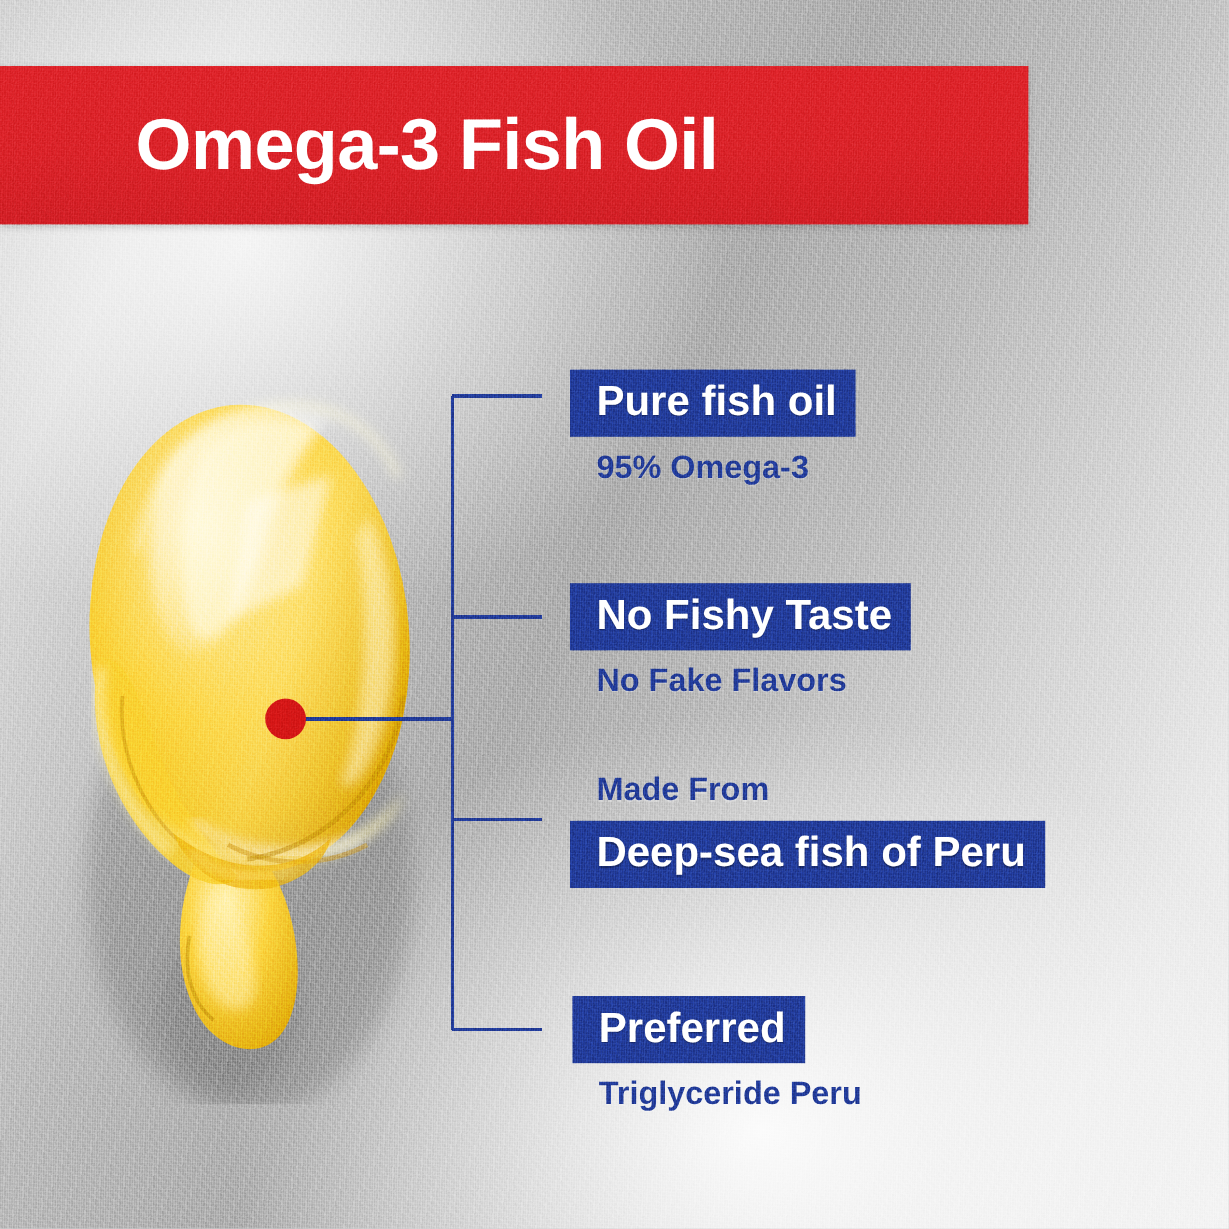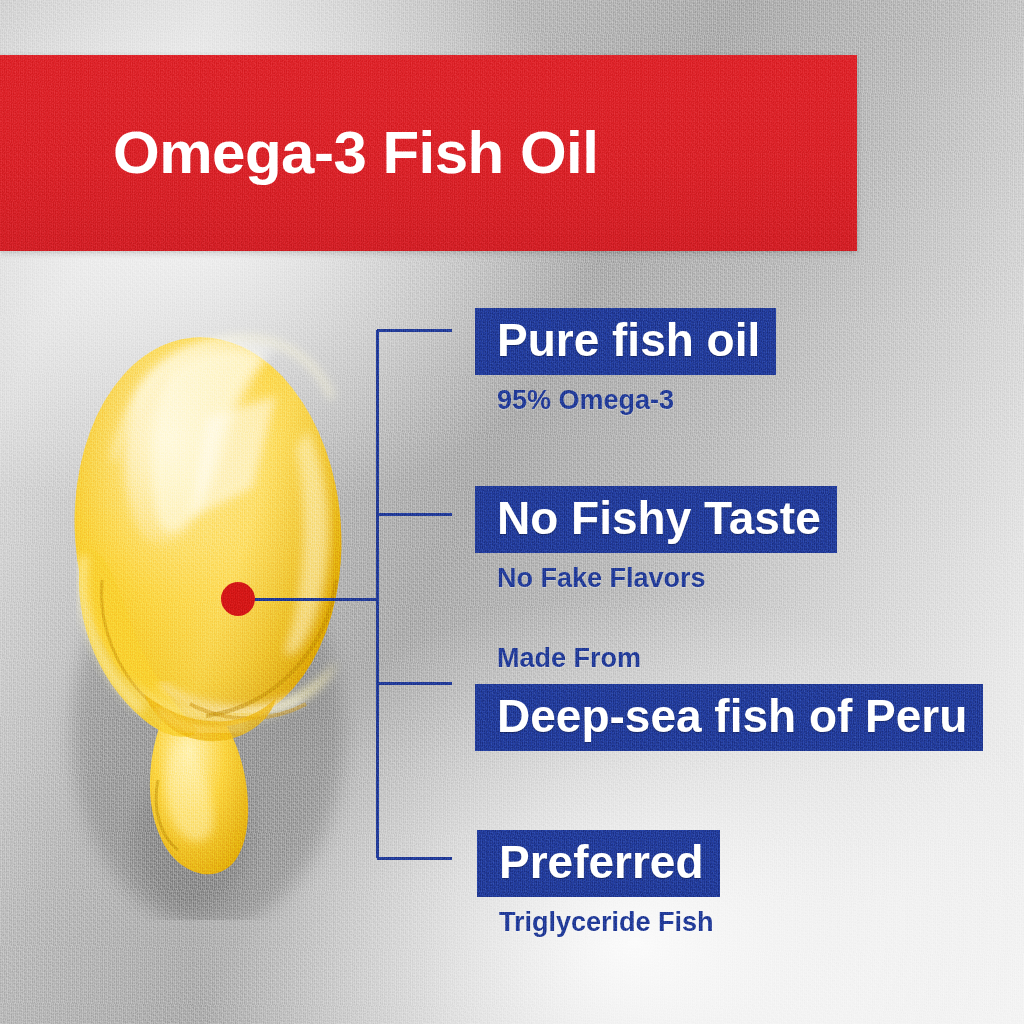--- a/index.html
+++ b/index.html
@@ -27,41 +27,41 @@
   #grain2{
     position:absolute;inset:0;pointer-events:none;opacity:.28;mix-blend-mode:soft-light;
     background-image:
       repeating-radial-gradient(circle at 13% 27%, rgba(255,255,255,.5) 0 1px, rgba(0,0,0,.25) 1px 2px),
       repeating-radial-gradient(circle at 71% 64%, rgba(255,255,255,.4) 0 1px, rgba(0,0,0,.2) 1px 3px);
     background-size:7px 7px, 11px 11px;
   }
 
   
   #banner{
-    position:absolute;left:0;top:55px;width:857px;height:196px;
+    position:absolute;left:0;top:55px;width:857px;height:132px;
     background:linear-gradient(180deg,#dc2026 0%,#d81f25 55%,#cf1c22 100%);
     box-shadow:0 2px 6px rgba(0,0,0,.18);
     display:flex;align-items:center;
   }
   #banner-title{
     color:#ffffff;font-size:60px;font-weight:bold;letter-spacing:-0.5px;
     margin-left:113px;line-height:1;white-space:nowrap;
   }
 
   
   #capsule-wrap{position:absolute;left:40px;top:280px;width:340px;height:640px;}
 
   
   #connectors{position:absolute;left:0;top:0;width:1024px;height:1024px;}
 
   
   .callout{position:absolute;}
   .chip{
     display:inline-block;background:#1f3793;color:#ffffff;
-    font-size:46px;font-weight:bold;line-height:1;
+    font-size:35px;font-weight:bold;line-height:1;
     padding:9px 16px 12px 22px;white-space:nowrap;
     text-shadow:0 1px 1px rgba(0,0,0,.35);
   }
   .plain{
     display:block;color:#1f3793;font-size:27px;font-weight:bold;
     line-height:1;white-space:nowrap;padding-left:22px;margin-top:12px;
     text-shadow:0 1px 1px rgba(255,255,255,.35);
   }
   .plain.above{margin-top:0;margin-bottom:12px;}
 
@@ -183,18 +183,18 @@
     <span class="chip">Deep-sea fish of Peru</span>
   </div>
 
   <div class="callout" id="c2">
     <span class="chip">No Fishy Taste</span>
     <span class="plain">No Fake Flavors</span>
   </div>
 
   <div class="callout" id="c4">
     <span class="chip">Preferred</span>
-    <span class="plain">Triglyceride Fish</span>
+    <span class="plain">Triglyceride Peru</span>
   </div>
 
   <div id="grain"></div>
   <div id="grain2"></div>
 </div>
 
 </body></html>

